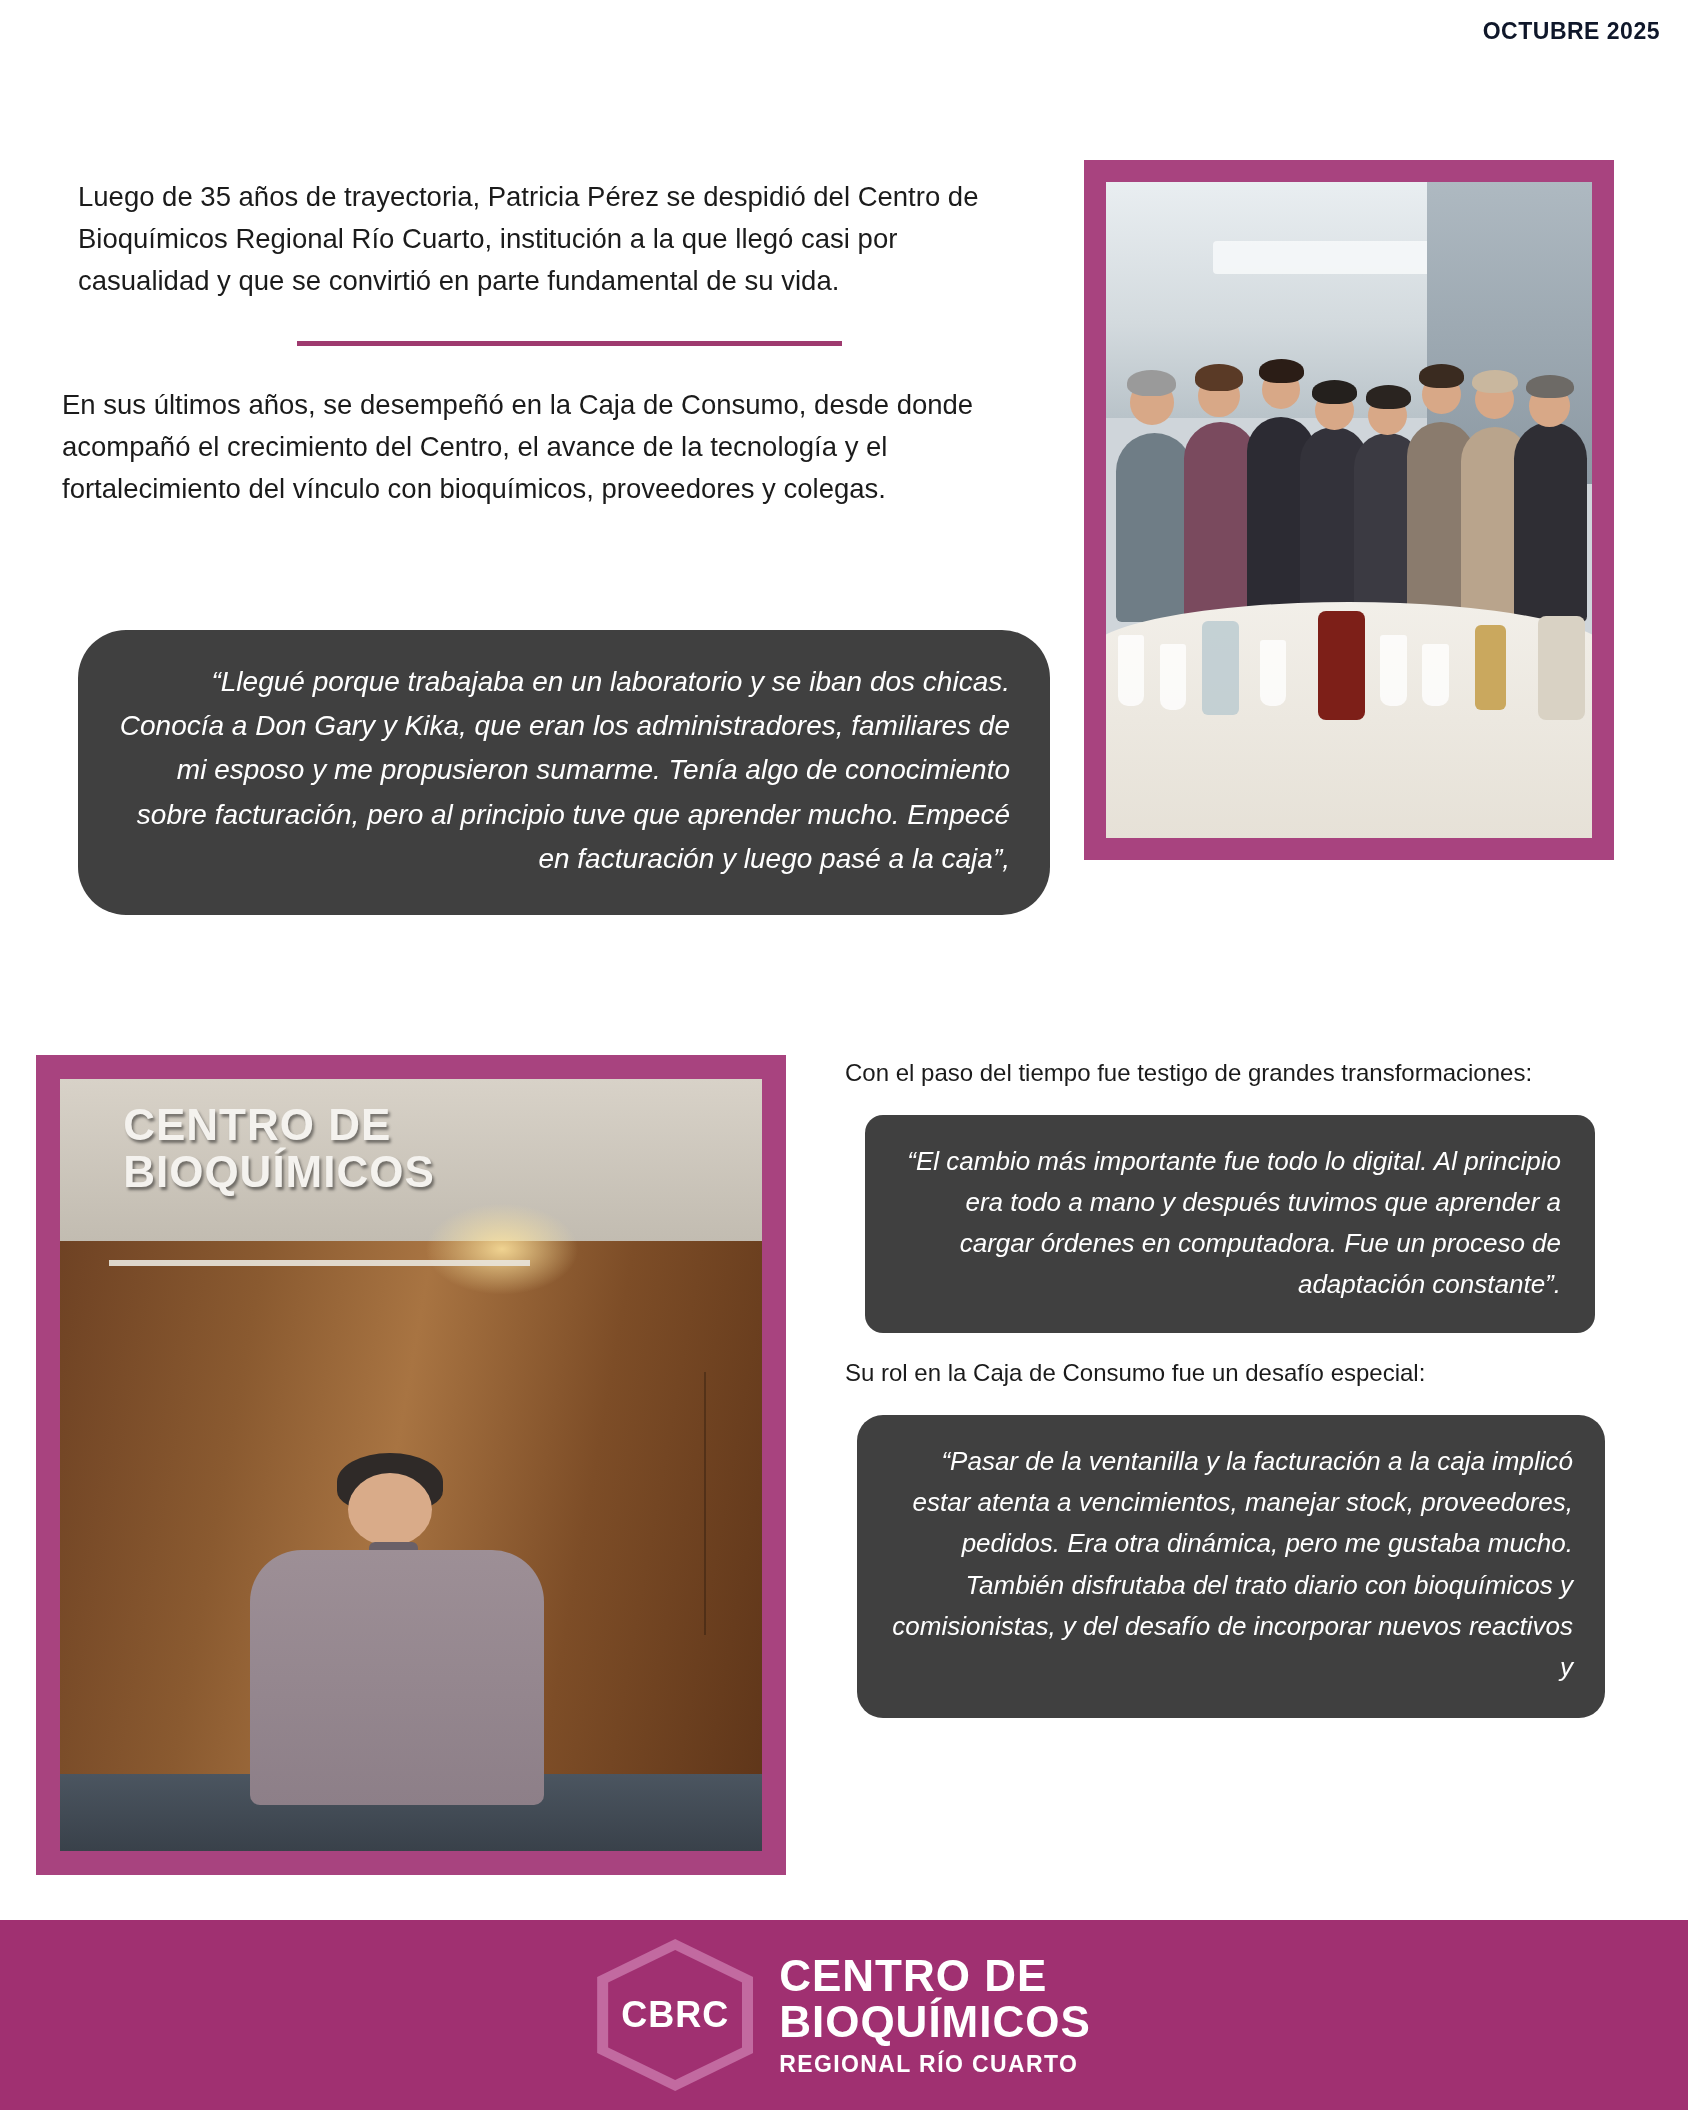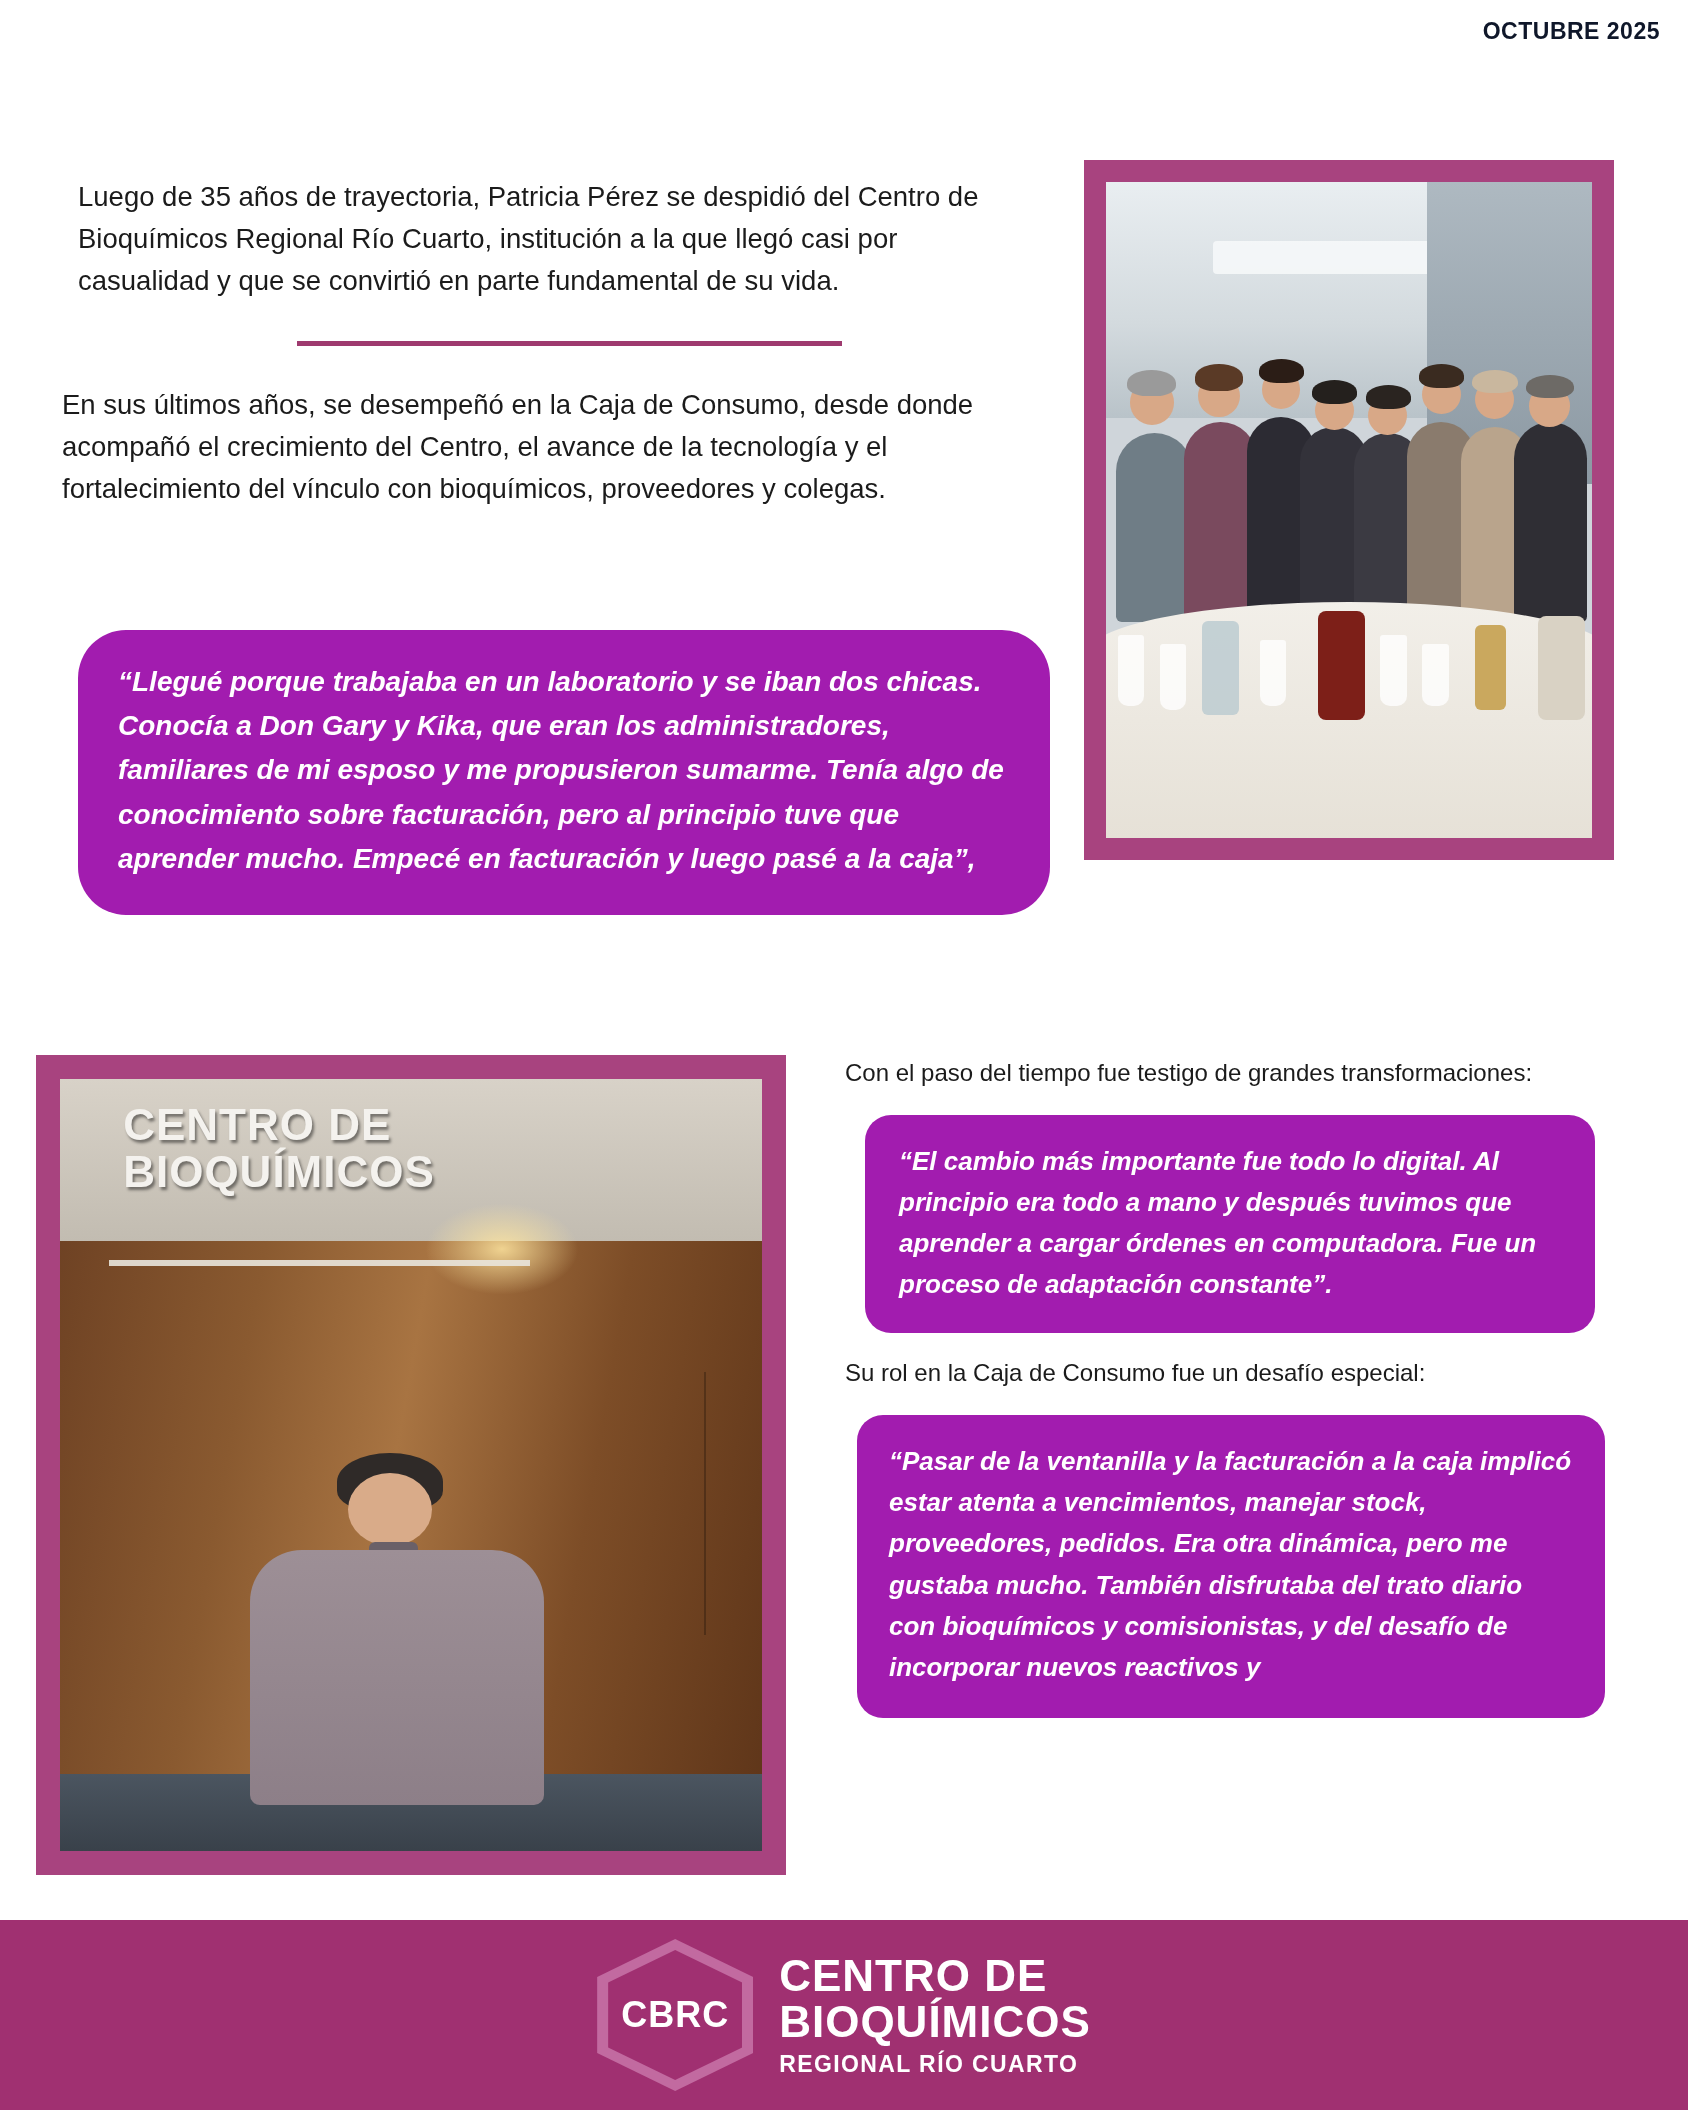--- a/index.html
+++ b/index.html
@@ -46,28 +46,27 @@
     width: 545px;
     height: 5px;
     background: #9e3a6f;
     margin: 40px auto 38px 235px;
     border: 0;
   }
   .intro-para-2 { margin: 0; }
 
   
   .quote {
-    background: #a21caf;
+    background: #404040;
     color: #ffffff;
     font-style: italic;
     border-radius: 44px;
     box-sizing: border-box;
-    text-align: left;
+    text-align: right;
     line-height: 1.58;
-    font-weight: bold;
   }
 
   .quote-1 {
     position: absolute;
     left: 78px;
     top: 630px;
     width: 972px;
     padding: 30px 40px 34px 40px;
     font-size: 28px;
     border-radius: 48px;
@@ -214,21 +213,21 @@
     font-size: 24px;
     line-height: 1.5;
     margin: 0;
     color: #1b1b1b;
   }
   .quote-2 {
     margin: 24px 0 0 20px;
     width: 730px;
     padding: 26px 34px 28px 34px;
     font-size: 26px;
-    border-radius: 26px;
+    border-radius: 18px;
   }
   .right-para-2 { margin: 22px 0 0 0; }
   .quote-3 {
     margin: 24px 0 0 12px;
     width: 748px;
     padding: 26px 32px 30px 32px;
     font-size: 26px;
     border-radius: 26px;
   }
 

